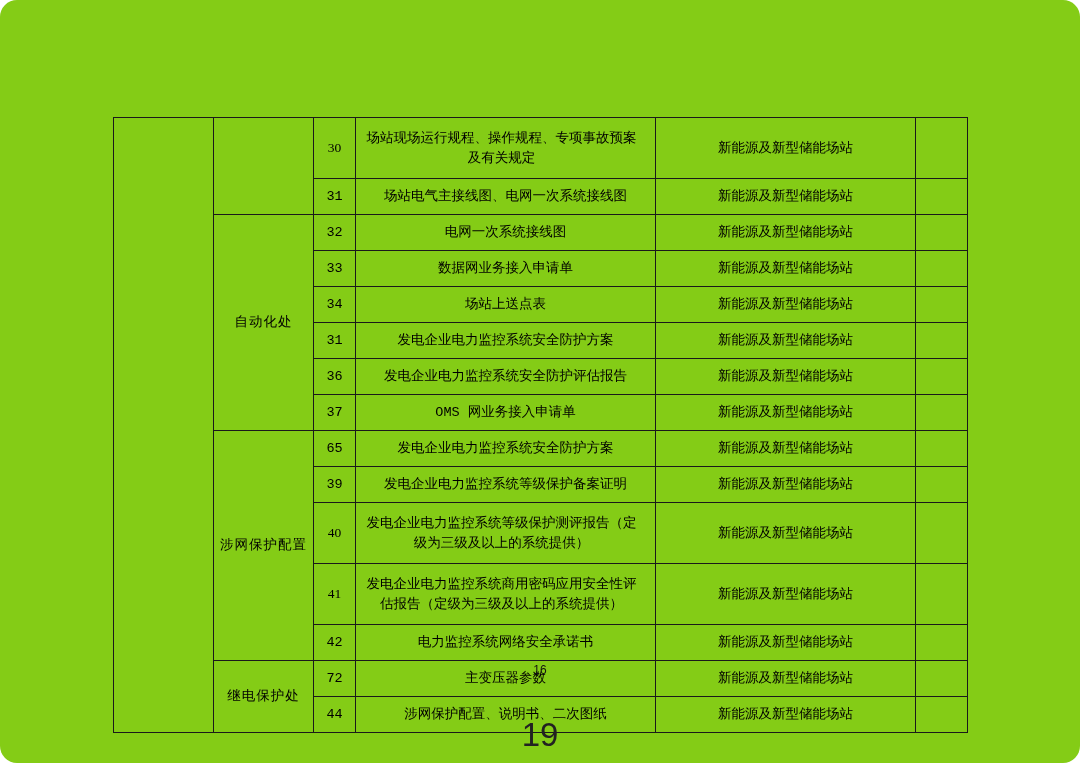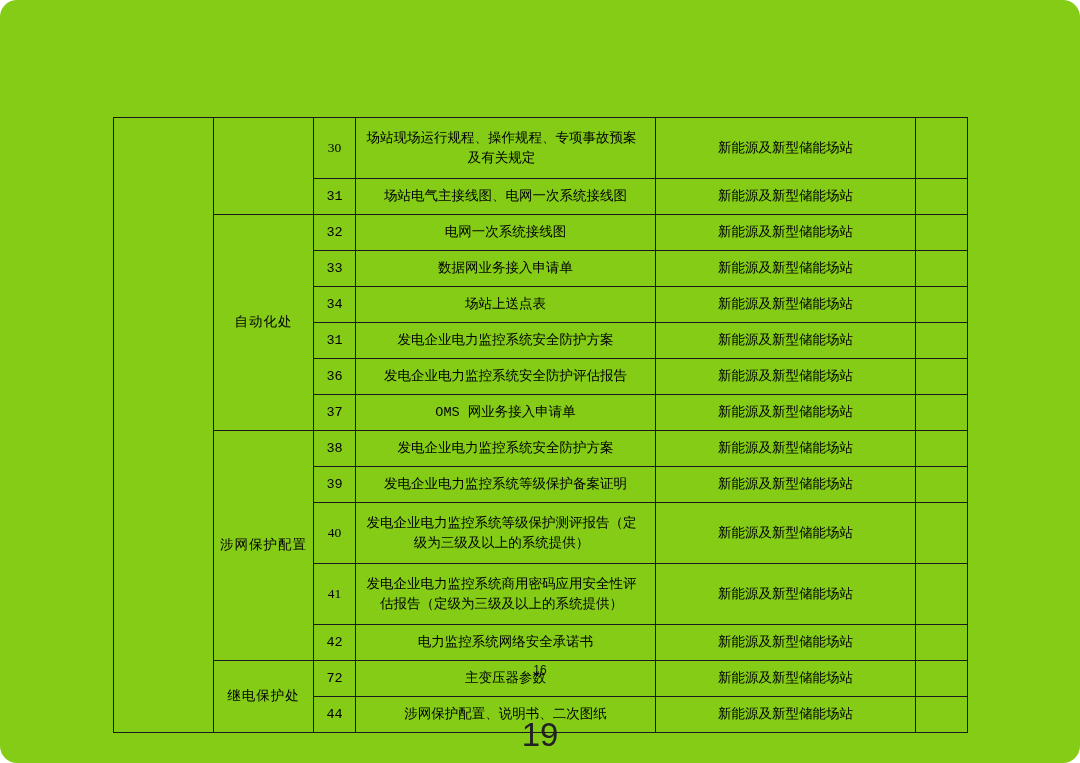--- a/index.html
+++ b/index.html
@@ -148,21 +148,21 @@
       </tr>
       <tr class="row-h-1">
         <td class="cell-num">37</td>
         <td class="cell-name">OMS 网业务接入申请单</td>
         <td class="cell-scope">新能源及新型储能场站</td>
         <td class="cell-remark"></td>
       </tr>
 
       <tr class="row-h-1">
         <td class="cell-dept" rowspan="5">涉网保护配置</td>
-        <td class="cell-num">38</td>
+        <td class="cell-num">65</td>
         <td class="cell-name">发电企业电力监控系统安全防护方案</td>
         <td class="cell-scope">新能源及新型储能场站</td>
         <td class="cell-remark"></td>
       </tr>
       <tr class="row-h-1">
         <td class="cell-num">39</td>
         <td class="cell-name">发电企业电力监控系统等级保护备案证明</td>
         <td class="cell-scope">新能源及新型储能场站</td>
         <td class="cell-remark"></td>
       </tr>

